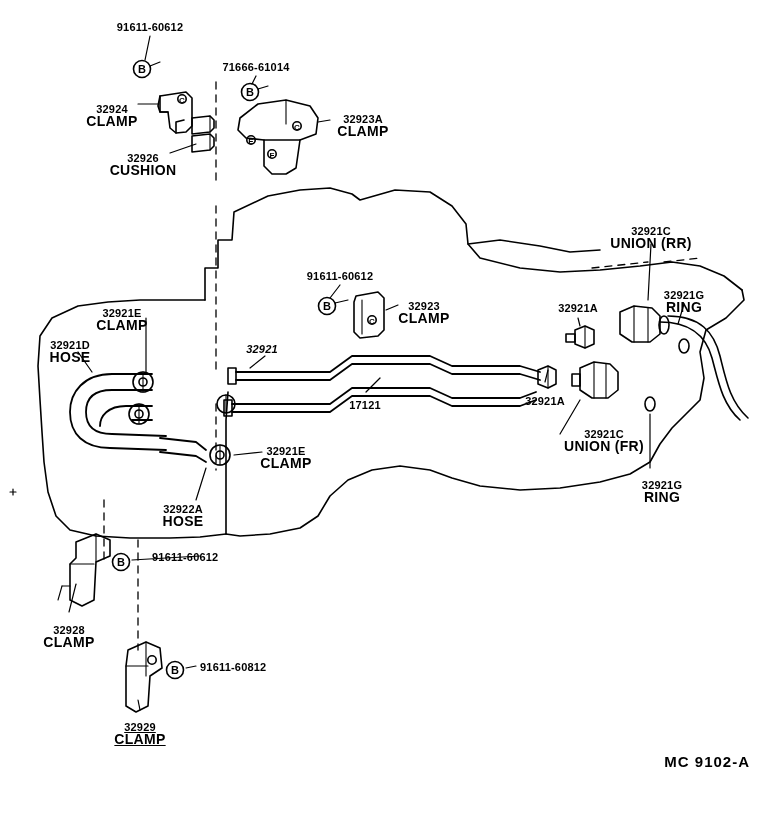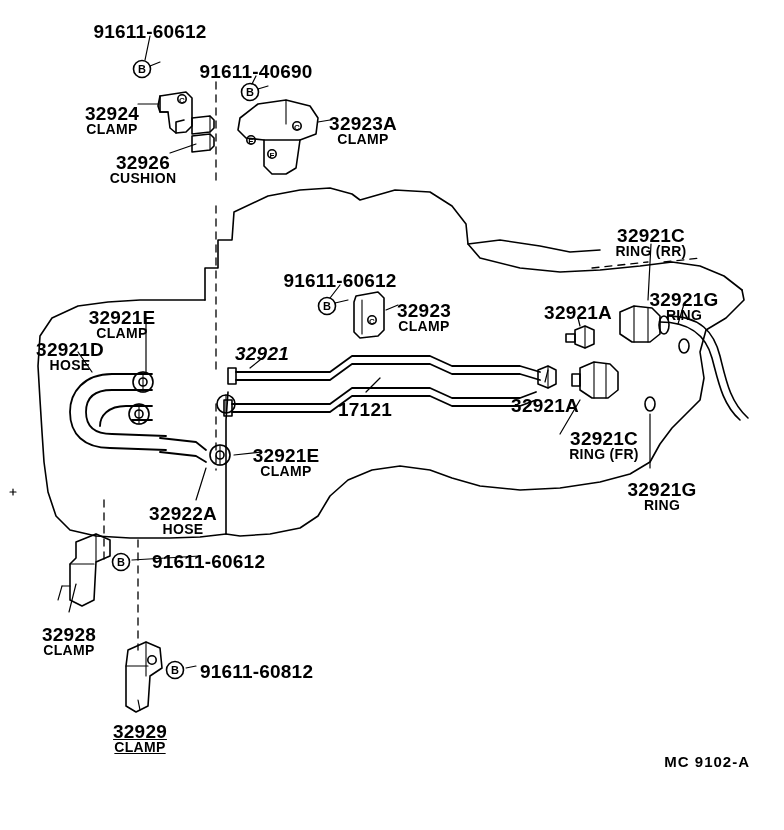--- a/index.html
+++ b/index.html
@@ -22,21 +22,21 @@
   }
   .lbl {
     position: absolute;
     text-align: center;
     line-height: 1.02;
     color: #000000;
     white-space: nowrap;
     transform: translateX(-50%);
   }
   .lbl .pn {
-    font-size: 19px;
+    font-size: 11px;
     font-weight: bold;
     letter-spacing: 0.2px;
     display: block;
   }
   .lbl .sub {
     font-size: 14px;
     font-weight: bold;
     letter-spacing: 0.3px;
     display: block;
     margin-top: -1px;
@@ -334,42 +334,42 @@
       <text x="121" y="566" text-anchor="middle" font-family="Liberation Sans, sans-serif" font-size="11" font-weight="bold" fill="#000" stroke="none">B</text>
       <text x="175" y="674" text-anchor="middle" font-family="Liberation Sans, sans-serif" font-size="11" font-weight="bold" fill="#000" stroke="none">B</text>
     </svg>
 
   <div class="lbl" style="left:150px; top:22px;">
     <span class="pn">91611-60612</span>
     <span class="sub"></span>
   </div>
 
   <div class="lbl" style="left:256px; top:62px;">
-    <span class="pn">91611-40690</span>
+    <span class="pn">71666-61014</span>
     <span class="sub"></span>
   </div>
 
   <div class="lbl" style="left:112px; top:104px;">
     <span class="pn">32924</span>
     <span class="sub">CLAMP</span>
   </div>
 
   <div class="lbl" style="left:363px; top:114px;">
     <span class="pn">32923A</span>
     <span class="sub">CLAMP</span>
   </div>
 
   <div class="lbl" style="left:143px; top:153px;">
     <span class="pn">32926</span>
     <span class="sub">CUSHION</span>
   </div>
 
   <div class="lbl" style="left:651px; top:226px;">
     <span class="pn">32921C</span>
-    <span class="sub">RING (RR)</span>
+    <span class="sub">UNION (RR)</span>
   </div>
 
   <div class="lbl" style="left:340px; top:271px;">
     <span class="pn">91611-60612</span>
     <span class="sub"></span>
   </div>
 
   <div class="lbl" style="left:424px; top:301px;">
     <span class="pn">32923</span>
     <span class="sub">CLAMP</span>
@@ -405,21 +405,21 @@
     <span class="sub"></span>
   </div>
 
   <div class="lbl" style="left:545px; top:396px;">
     <span class="pn">32921A</span>
     <span class="sub"></span>
   </div>
 
   <div class="lbl" style="left:604px; top:429px;">
     <span class="pn">32921C</span>
-    <span class="sub">RING (FR)</span>
+    <span class="sub">UNION (FR)</span>
   </div>
 
   <div class="lbl" style="left:286px; top:446px;">
     <span class="pn">32921E</span>
     <span class="sub">CLAMP</span>
   </div>
 
   <div class="lbl" style="left:662px; top:480px;">
     <span class="pn">32921G</span>
     <span class="sub">RING</span>

